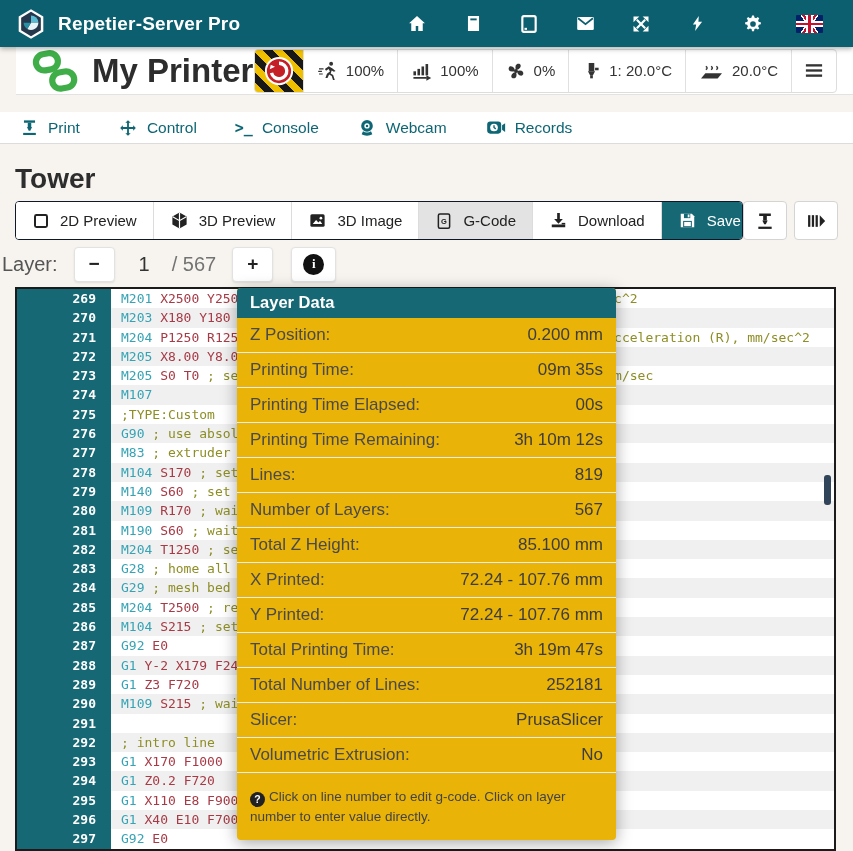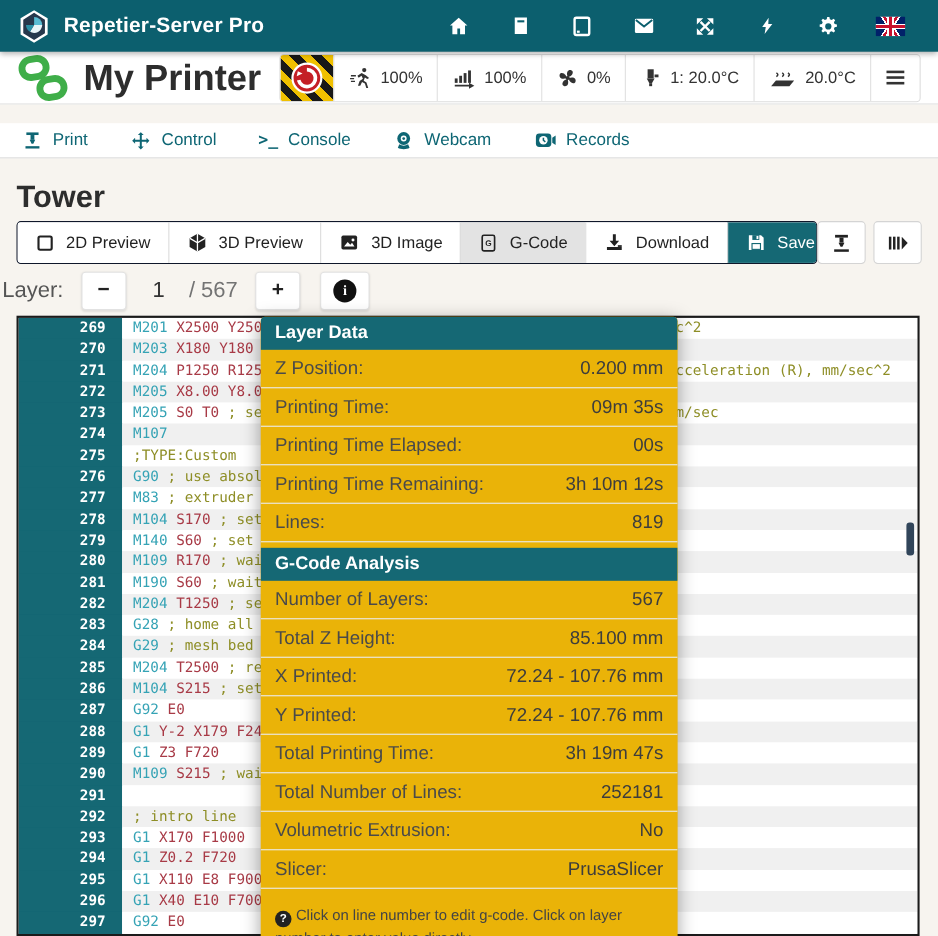--- a/index.html
+++ b/index.html
@@ -9,21 +9,21 @@
 
   
   .navbar { position:absolute; top:0; left:0; right:0; height:47px; background:#0c5f6e;
             display:flex; align-items:center; padding:0 16px; z-index:30;
             box-shadow:0 2px 5px rgba(0,0,0,.3); }
   .brand { color:#fff; font-size:19px; font-weight:bold; margin-left:12px; letter-spacing:.2px; }
   .nav-icons { margin-left:auto; display:flex; align-items:center; gap:0; }
   .nav-icon { width:56px; display:flex; justify-content:center; color:#fff; cursor:pointer; }
 
   
-  .printer-header { position:absolute; top:47px; left:0; right:0; height:48px; background:#fff;
+  .printer-header { position:absolute; top:47px; left:16px; right:0; height:48px; background:#fff;
             border-bottom:1px solid #e2e2e2; display:flex; align-items:center; padding:0 16px; z-index:20; }
   .printer-title { font-size:33px; font-weight:bold; color:#2d2d2d; margin-left:14px; }
   .status-group { margin-left:auto; display:flex; align-items:stretch; height:44px;
             border:1px solid #ddd; border-radius:4px; background:#fff; overflow:hidden; }
   .status-item { display:flex; align-items:center; gap:8px; padding:0 13px; font-size:15px; color:#333;
             border-left:1px solid #e0e0e0; cursor:pointer; white-space:nowrap; }
   .status-item:first-child { border-left:none; padding:0; }
   .estop { width:48px; height:100%; display:flex; align-items:center; justify-content:center;
             background:repeating-linear-gradient(45deg,#f0c000 0 7px,#181818 7px 14px); }
 
@@ -541,21 +541,20 @@
       </div>
       <div class="popup-row">
         <span class="row-label">Printing Time Remaining:</span>
         <span class="row-value">3h 10m 12s</span>
       </div>
       <div class="popup-row">
         <span class="row-label">Lines:</span>
         <span class="row-value">819</span>
       </div>
     </div>
-  <div class="popup-header second">G-Code Analysis</div>
   <div id="analysis-rows">
       <div class="popup-row">
         <span class="row-label">Number of Layers:</span>
         <span class="row-value">567</span>
       </div>
       <div class="popup-row">
         <span class="row-label">Total Z Height:</span>
         <span class="row-value">85.100 mm</span>
       </div>
       <div class="popup-row">
@@ -568,24 +567,24 @@
       </div>
       <div class="popup-row">
         <span class="row-label">Total Printing Time:</span>
         <span class="row-value">3h 19m 47s</span>
       </div>
       <div class="popup-row">
         <span class="row-label">Total Number of Lines:</span>
         <span class="row-value">252181</span>
       </div>
       <div class="popup-row">
+        <span class="row-label">Slicer:</span>
+        <span class="row-value">PrusaSlicer</span>
+      </div>
+      <div class="popup-row">
         <span class="row-label">Volumetric Extrusion:</span>
         <span class="row-value">No</span>
       </div>
-      <div class="popup-row">
-        <span class="row-label">Slicer:</span>
-        <span class="row-value">PrusaSlicer</span>
-      </div>
     </div>
   <div class="popup-note">
     <span class="icon-question"></span><span>Click on line number to edit g-code. Click on layer number to enter value directly.</span>
   </div>
 </div>
 
 </body></html>

